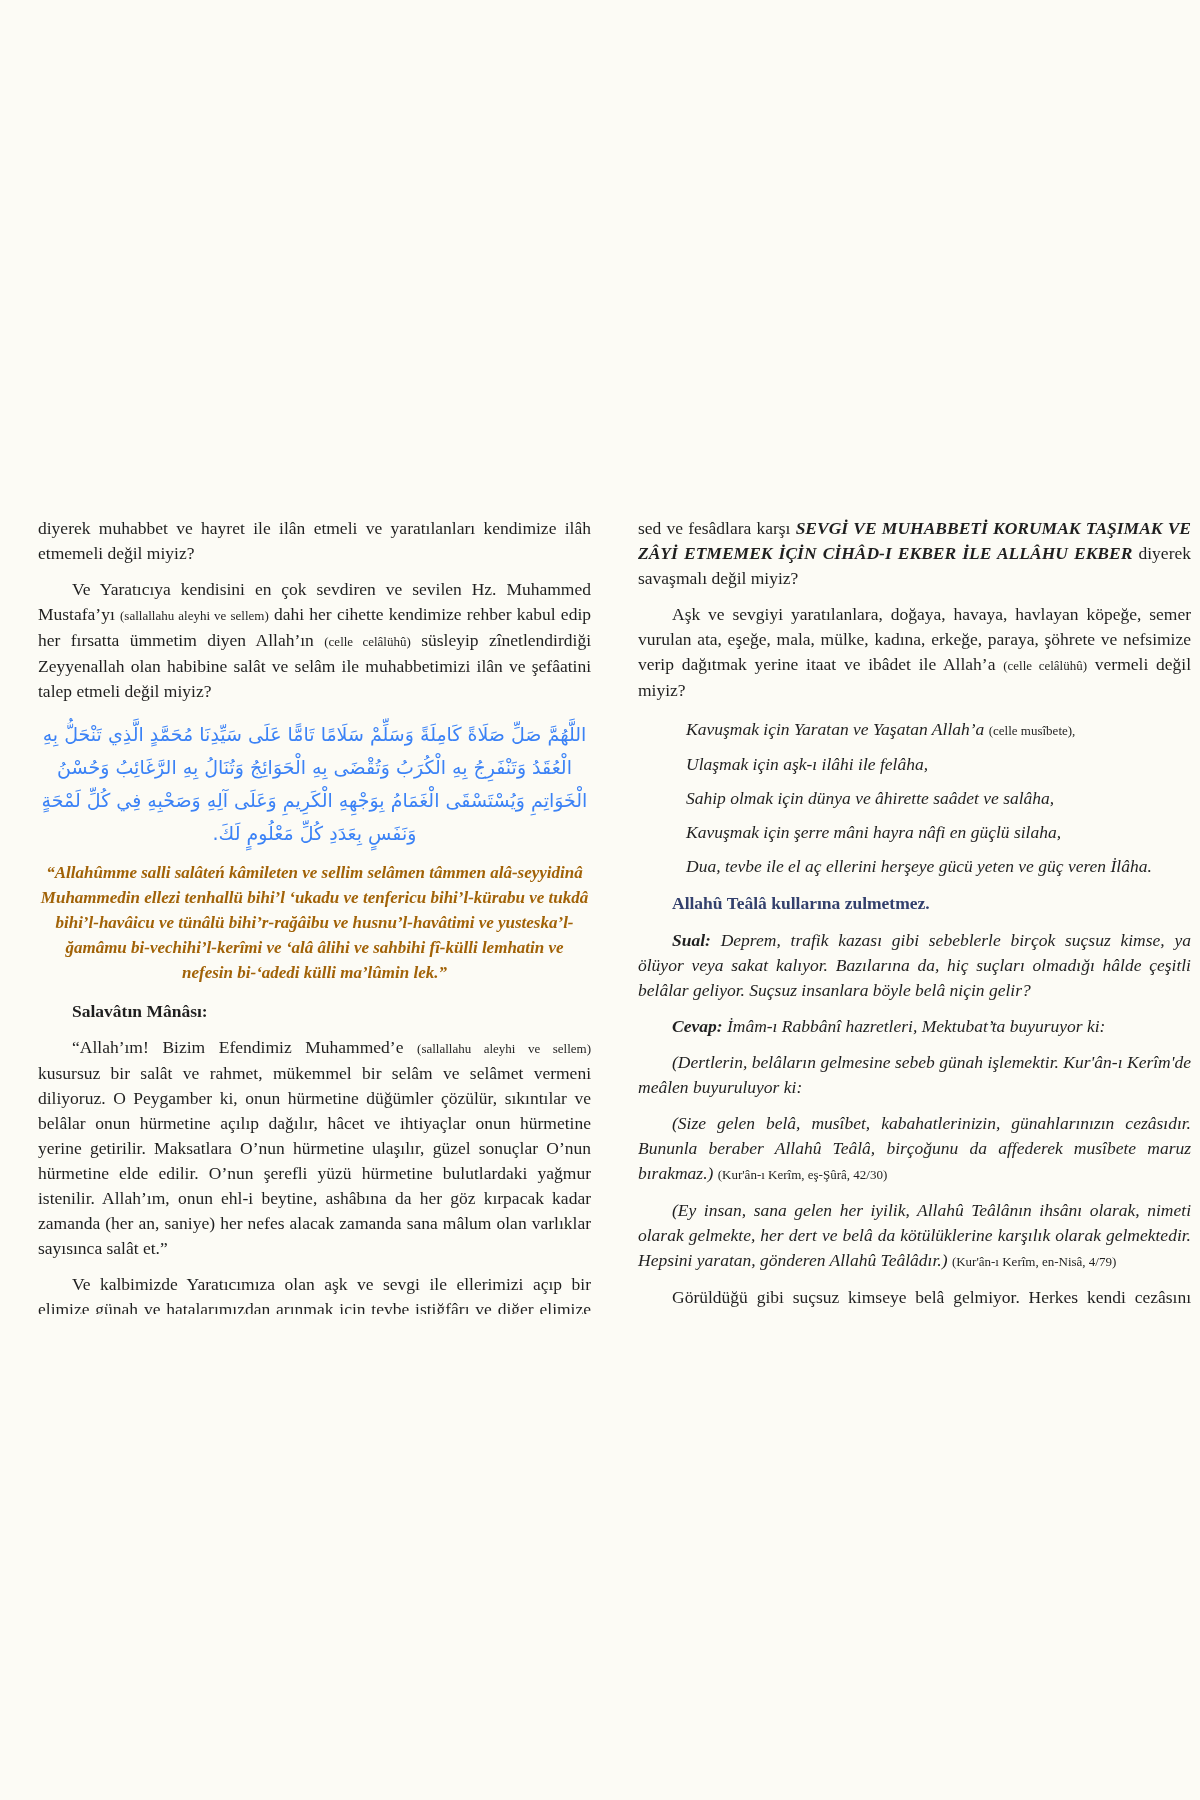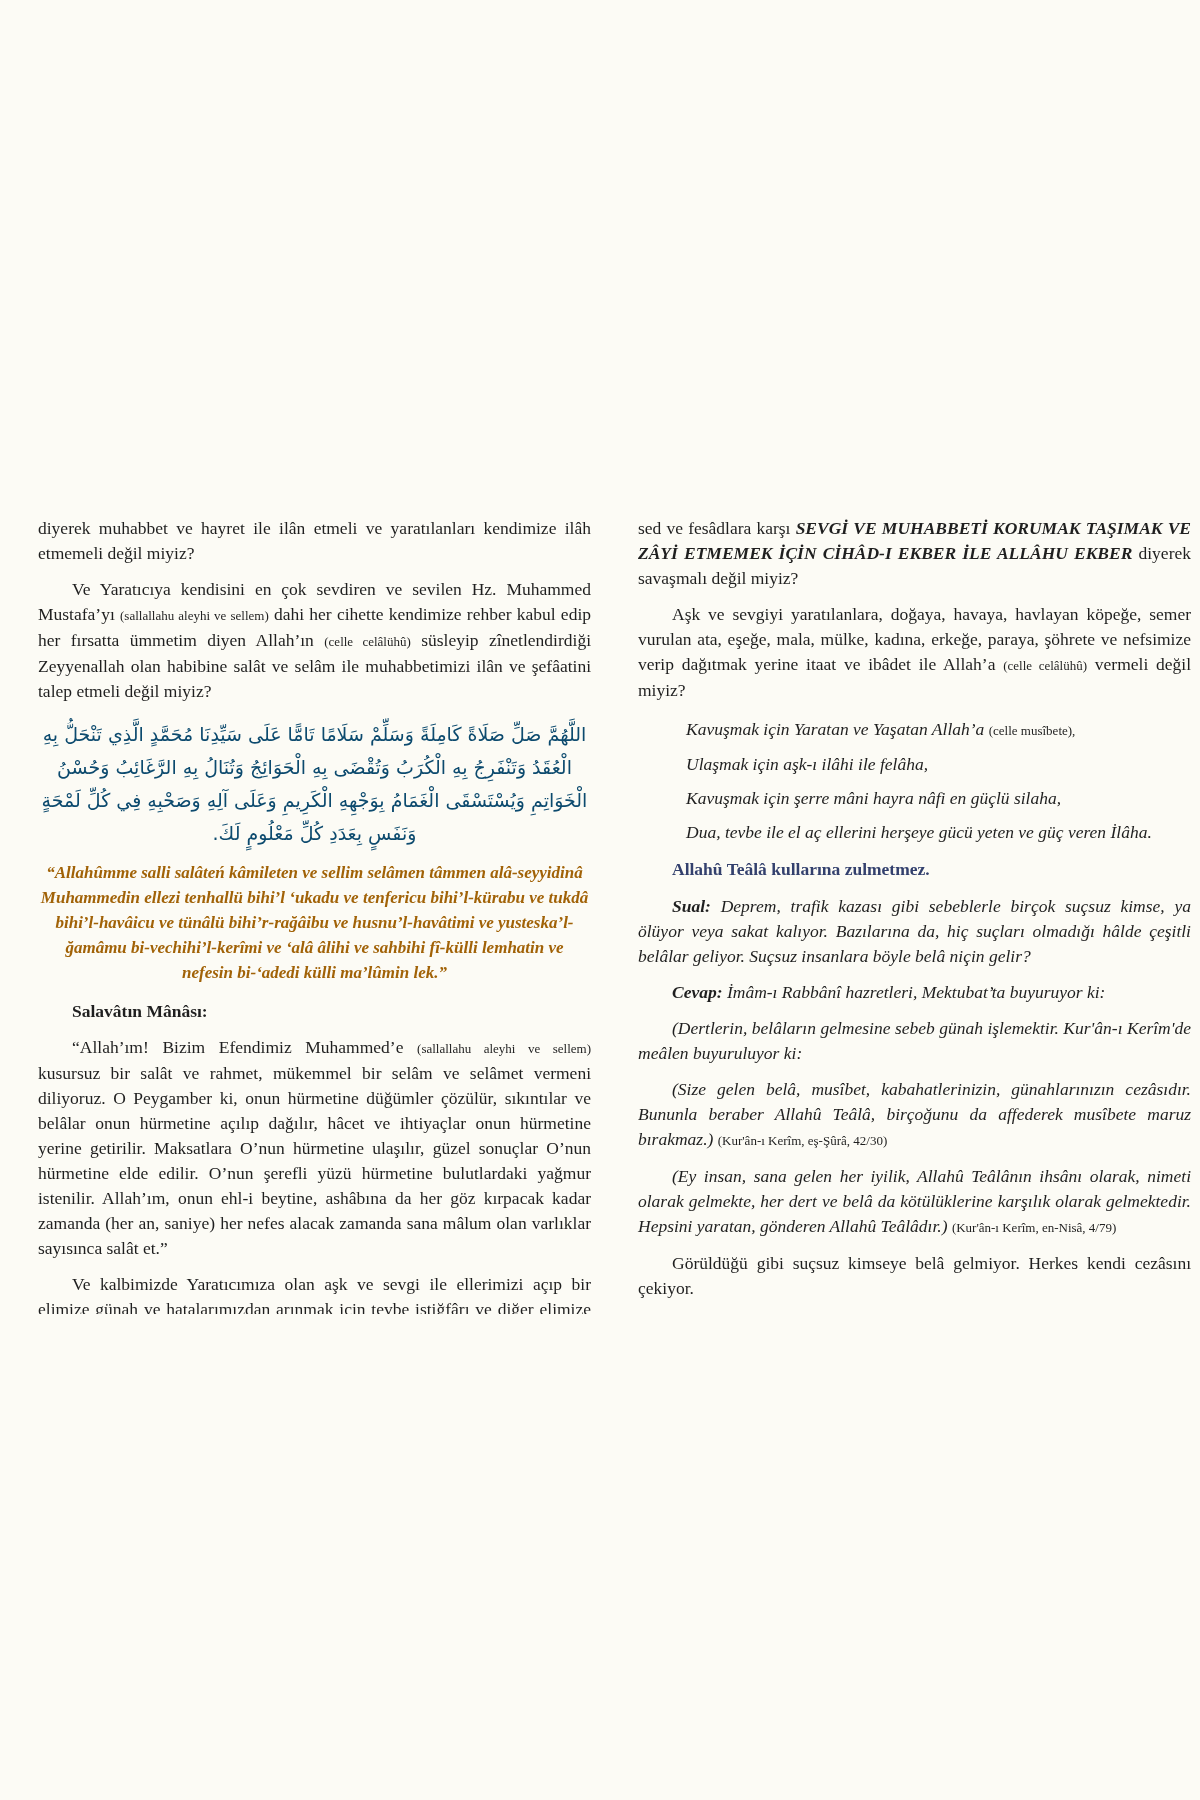--- a/index.html
+++ b/index.html
@@ -16,21 +16,21 @@
   }
   .col-left  { left: 38px; }
   .col-right { left: 638px; }
   .col p { margin: 0 0 11px 0; text-indent: 34px; }
   .col p.noindent { text-indent: 0; }
   .small { font-size: 13px; }
   .bi { font-weight: bold; font-style: italic; }
   .it { font-style: italic; }
   .arabic {
     direction: rtl; text-align: center; text-indent: 0 !important;
-    color: #0c4a6e; font-size: 19px; line-height: 33px;
+    color: #3b82f6; font-size: 19px; line-height: 33px;
     font-family: "DejaVu Sans", sans-serif;
     margin: 14px 0 10px 0 !important;
   }
   .translit {
     text-align: center; text-indent: 0 !important;
     font-weight: bold; font-style: italic;
     color: #a16207; font-size: 17px; line-height: 25px;
     margin: 0 0 14px 0 !important;
   }
   .subhead {
@@ -72,20 +72,21 @@
   </section>
 
   <section class="col col-right">
     <p class="noindent"><span>sed ve fesâdlara karşı </span><span class="bi">SEVGİ VE MUHABBETİ KORUMAK TAŞIMAK VE ZÂYİ ETMEMEK İÇİN CİHÂD-I EKBER İLE ALLÂHU EKBER</span><span> diyerek savaşmalı değil miyiz?</span></p>
 
     <p><span>Aşk ve sevgiyi yaratılanlara, doğaya, havaya, havlayan köpeğe, semer vurulan ata, eşeğe, mala, mülke, kadına, erkeğe, paraya, şöhrete ve nefsimize verip dağıtmak yerine itaat ve ibâdet ile Allah’a </span><span class="small">(celle celâlühû)</span><span> vermeli değil miyiz?</span></p>
 
     <div class="poem">
       <p><span>Kavuşmak için Yaratan ve Yaşatan Allah’a </span><span class="small" style="font-style:normal;">(celle musîbete),</span></p>
       <p>Ulaşmak için aşk-ı ilâhi ile felâha,</p>
+      <p>Sahip olmak için dünya ve âhirette saâdet ve salâha,</p>
       <p>Kavuşmak için şerre mâni hayra nâfi en güçlü silaha,</p>
       <p>Dua, tevbe ile el aç ellerini herşeye gücü yeten ve güç veren İlâha.</p>
     </div>
 
     <h3 class="subhead subhead-navy">Allahû Teâlâ kullarına zulmetmez.</h3>
 
     <p><span class="bi">Sual:</span><span class="it"> Deprem, trafik kazası gibi sebeblerle birçok suçsuz kimse, ya ölüyor veya sakat kalıyor. Bazılarına da, hiç suçları olmadığı hâlde çeşitli belâlar geliyor. Suçsuz insanlara böyle belâ niçin gelir?</span></p>
 
     <p><span class="bi">Cevap:</span><span class="it"> İmâm-ı Rabbânî hazretleri, Mektubat’ta buyuruyor ki:</span></p>
 

